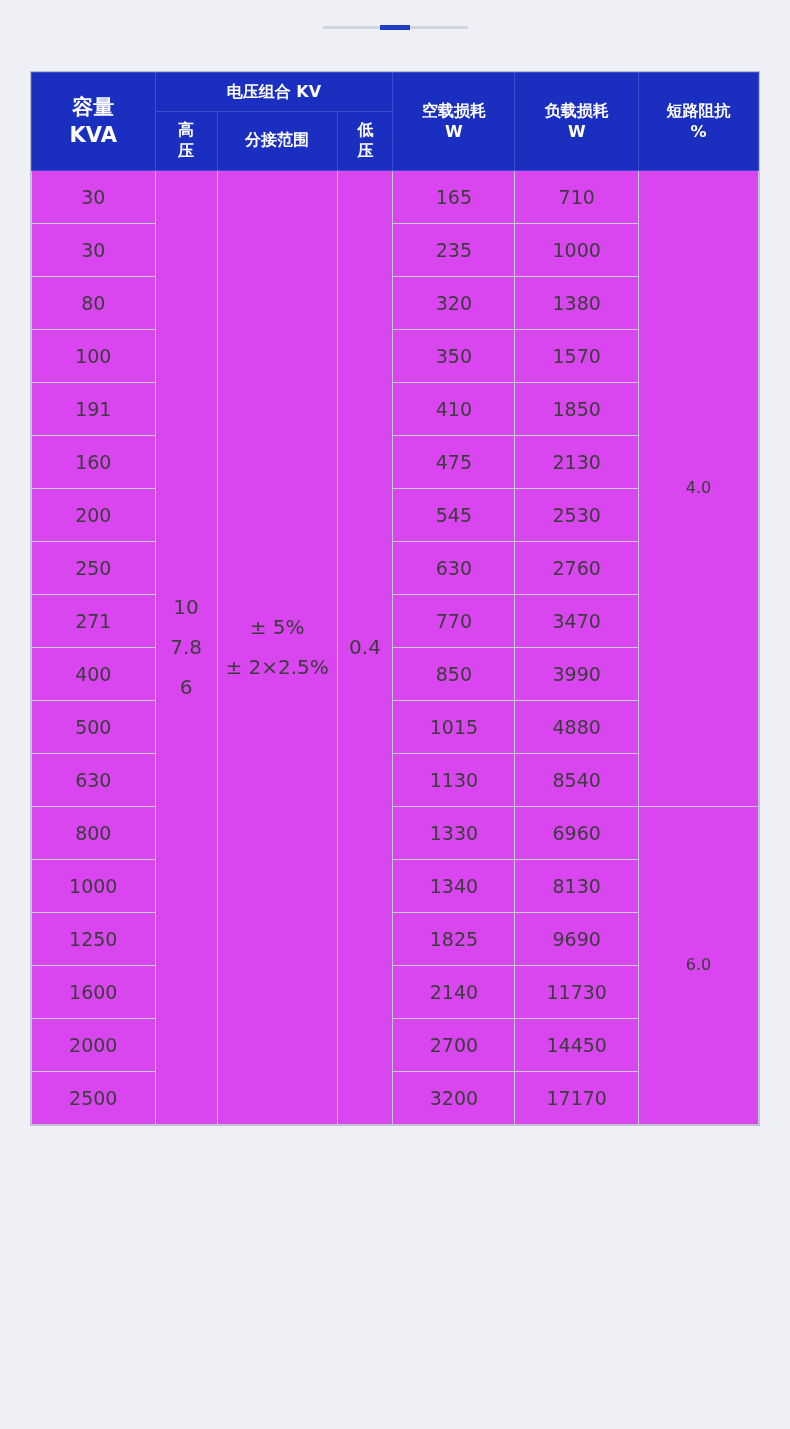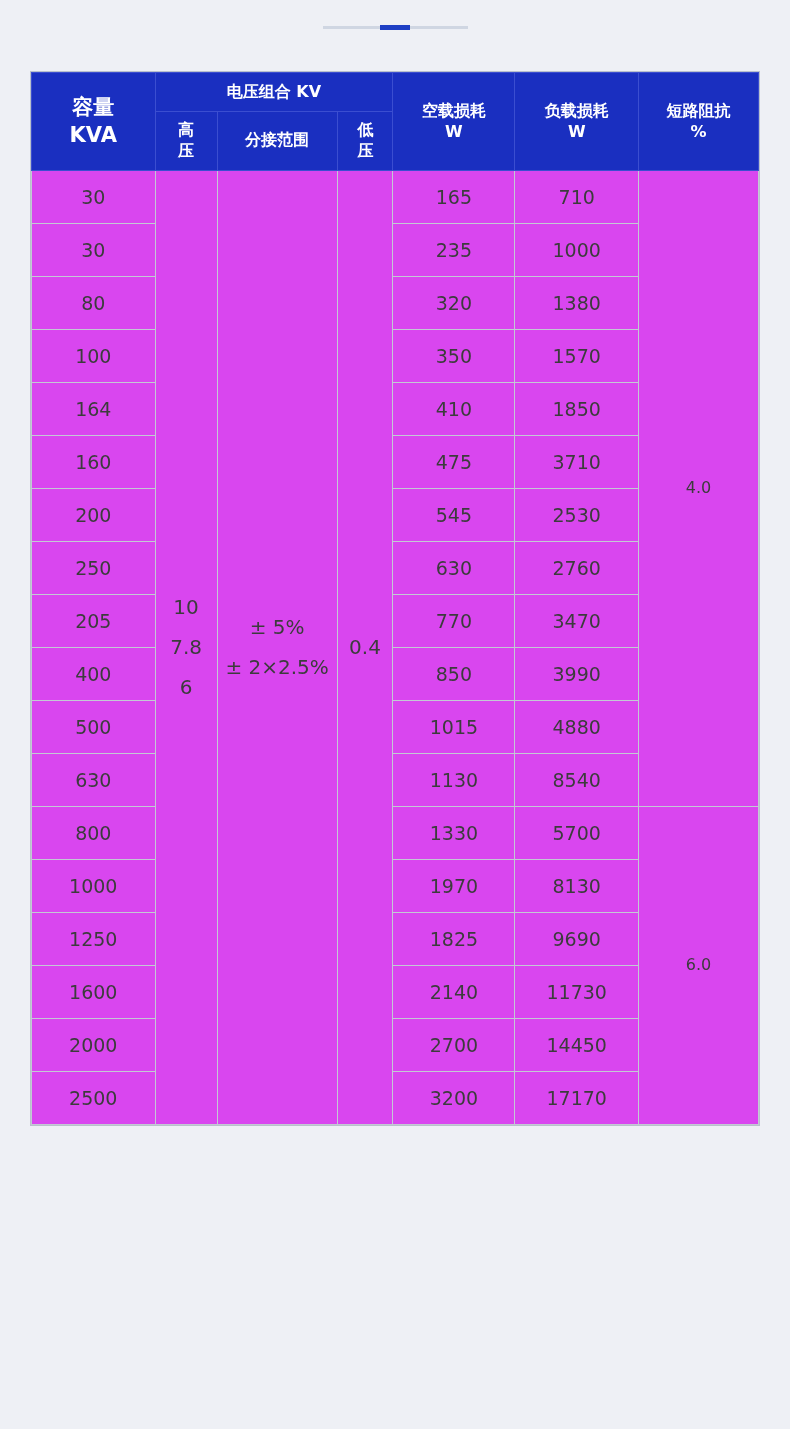--- a/index.html
+++ b/index.html
@@ -208,41 +208,41 @@
             <td>80</td>
             <td>320</td>
             <td>1380</td>
           </tr>
           <tr>
             <td>100</td>
             <td>350</td>
             <td>1570</td>
           </tr>
           <tr>
-            <td>164</td>
+            <td>191</td>
             <td>410</td>
             <td>1850</td>
           </tr>
           <tr>
             <td>160</td>
             <td>475</td>
-            <td>3710</td>
+            <td>2130</td>
           </tr>
           <tr>
             <td>200</td>
             <td>545</td>
             <td>2530</td>
           </tr>
           <tr>
             <td>250</td>
             <td>630</td>
             <td>2760</td>
           </tr>
           <tr>
-            <td>205</td>
+            <td>271</td>
             <td>770</td>
             <td>3470</td>
           </tr>
           <tr>
             <td>400</td>
             <td>850</td>
             <td>3990</td>
           </tr>
           <tr>
             <td>500</td>
@@ -250,26 +250,26 @@
             <td>4880</td>
           </tr>
           <tr>
             <td>630</td>
             <td>1130</td>
             <td>8540</td>
           </tr>
           <tr>
             <td>800</td>
             <td>1330</td>
-            <td>5700</td>
+            <td>6960</td>
             <td rowspan="6" class="merged merged-imp">6.0</td>
           </tr>
           <tr>
             <td>1000</td>
-            <td>1970</td>
+            <td>1340</td>
             <td>8130</td>
           </tr>
           <tr>
             <td>1250</td>
             <td>1825</td>
             <td>9690</td>
           </tr>
           <tr>
             <td>1600</td>
             <td>2140</td>

